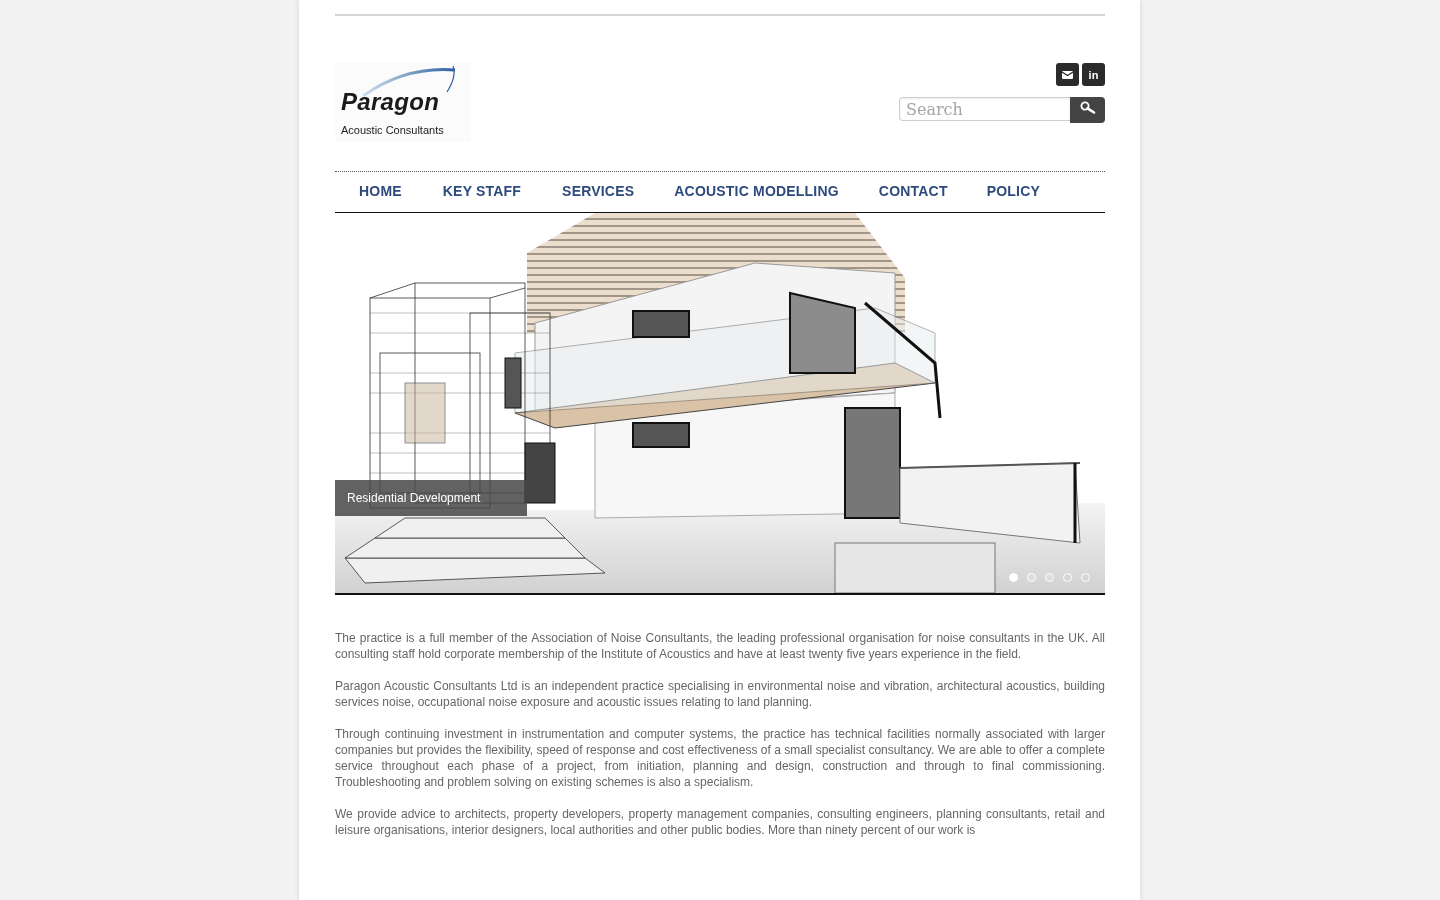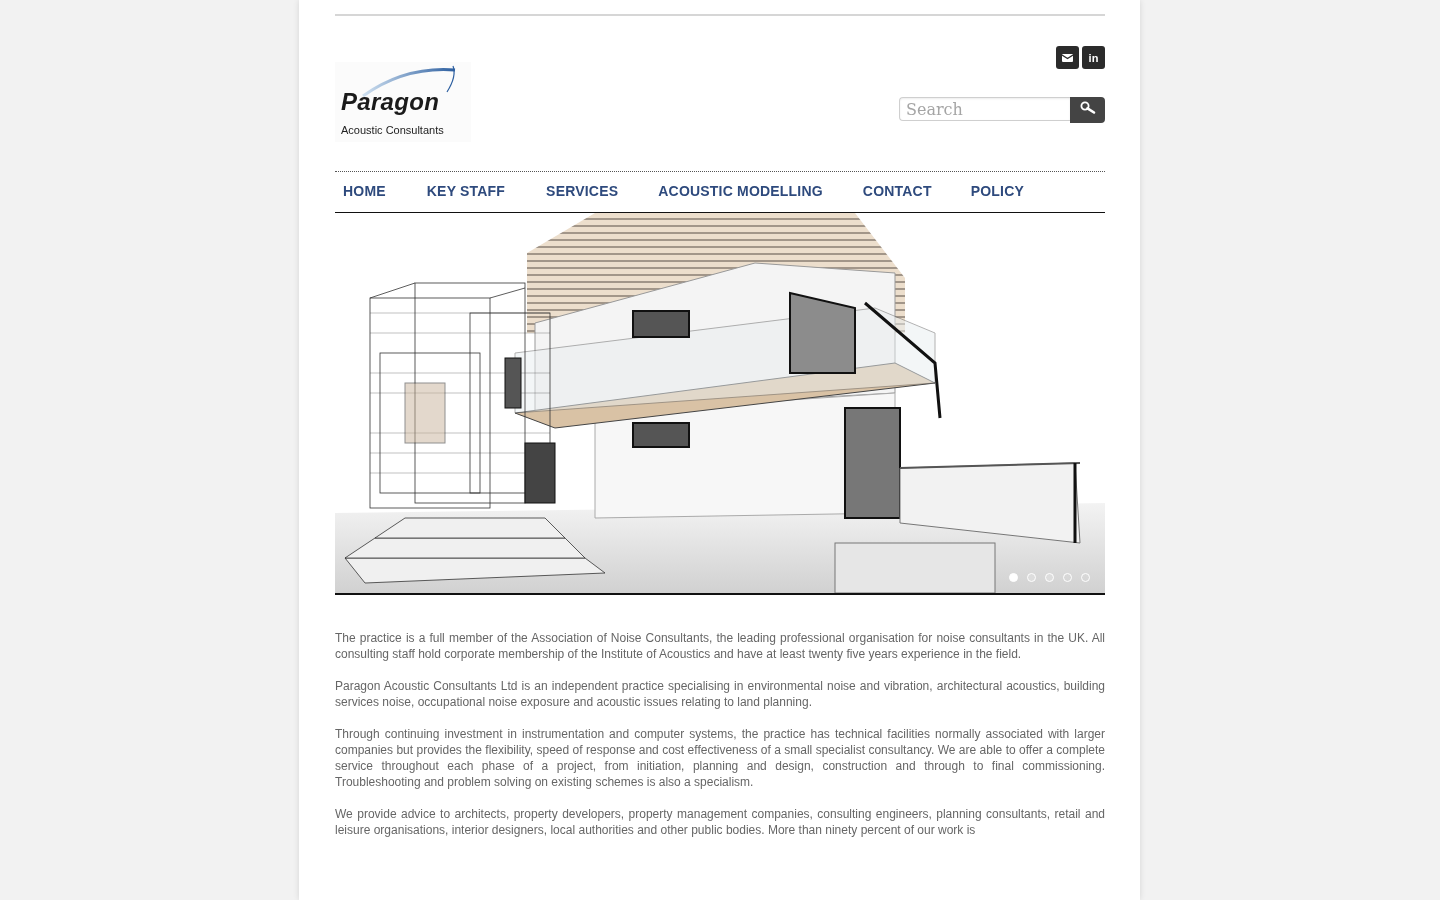--- a/index.html
+++ b/index.html
@@ -14,21 +14,21 @@
     box-shadow:0 0 6px rgba(0,0,0,0.12);
   }
   .inner { position:absolute; left:36px; width:770px; top:0; }
   .top-rule { position:absolute; top:14px; left:0; width:770px; height:0; border-top:2px solid #d6d6d6; }
 
   .logo { position:absolute; top:62px; left:0; width:136px; height:80px; background:#fbfbfb; }
   .logo svg { position:absolute; left:0; top:0; }
   .logo-title { position:absolute; left:6px; top:26px; font-size:24px; font-weight:bold; font-style:italic; color:#1a1a1a; letter-spacing:0.3px; }
   .logo-sub { position:absolute; left:6px; top:62px; font-size:11px; color:#222; white-space:nowrap; }
 
-  .social { position:absolute; top:46px; right:0; display:flex; gap:3px; }
+  .social { position:absolute; top:63px; right:0; display:flex; gap:3px; }
   .social-btn { width:23px; height:23px; background:#2b2b2b; border-radius:3px; display:flex; align-items:center; justify-content:center; color:#fff; font-size:11px; font-weight:bold; cursor:pointer; }
 
   .search { position:absolute; top:97px; right:0; display:flex; }
   .search-input {
     width:158px; height:22px; border:1px solid #cfcfcf; border-right:none;
     border-radius:4px 0 0 4px; padding:0 6px; font-family:"DejaVu Serif", serif;
     font-size:16px; color:#999; box-sizing:content-box; outline:none;
     box-shadow: inset 0 1px 2px rgba(0,0,0,0.08);
   }
   .search-input::placeholder { color:#a5a5a5; }
@@ -92,21 +92,21 @@
           <svg width="16" height="14" viewBox="0 0 16 14">
               <circle cx="5" cy="5" r="3.6" stroke="#fff" stroke-width="1.8" fill="none"></circle>
               <path d="M7.5 7.3 L14 11.5" stroke="#fff" stroke-width="2.6" stroke-linecap="round"></path>
             </svg>
         </span>
       </div>
     </div>
 
     <nav class="nav">
       <ul>
-        <li style="margin-left:8px">HOME</li>
+        <li style="margin-left:24px">HOME</li>
         <li style="margin-left:41px">KEY STAFF</li>
         <li style="margin-left:41px">SERVICES</li>
         <li style="margin-left:40px">ACOUSTIC MODELLING</li>
         <li style="margin-left:40px">CONTACT</li>
         <li style="margin-left:39px">POLICY</li>
       </ul>
     </nav>
 
     <div class="slider">
       <svg width="770" height="380" viewBox="0 0 770 380">
@@ -165,20 +165,21 @@
         <rect x="70" y="170" width="40" height="60" fill="#c9b39a" opacity="0.5" stroke="#222"></rect>
         <rect x="170" y="145" width="16" height="50" fill="#555" stroke="#111"></rect>
         <rect x="190" y="230" width="30" height="60" fill="#444" stroke="#111"></rect>
 
         <g stroke="#333" stroke-width="0.8" fill="#f0f0f0">
           <polygon points="10,345 250,345 270,360 30,370"></polygon>
           <polygon points="40,325 230,325 250,345 10,345"></polygon>
           <polygon points="70,305 210,305 230,325 40,325"></polygon>
         </g>
       </svg>
+      <div class="caption">Residential Development</div>
       <div class="dots">
         <div class="dot active"></div>
         <div class="dot filled"></div>
         <div class="dot filled"></div>
         <div class="dot"></div>
         <div class="dot"></div>
       </div>
     </div>
 
     <div class="content">

